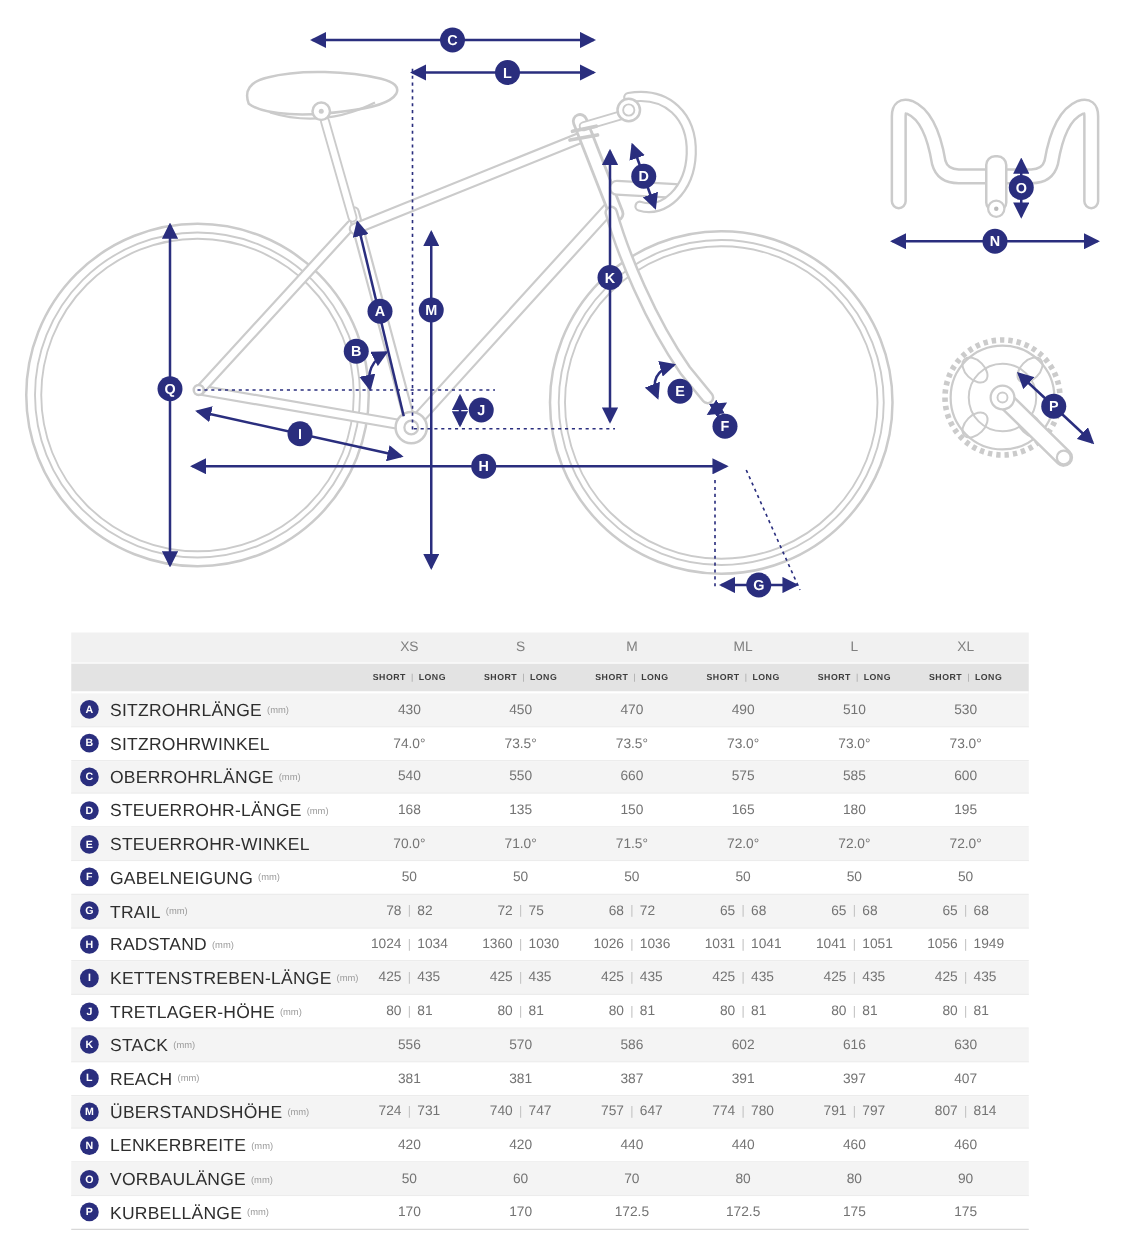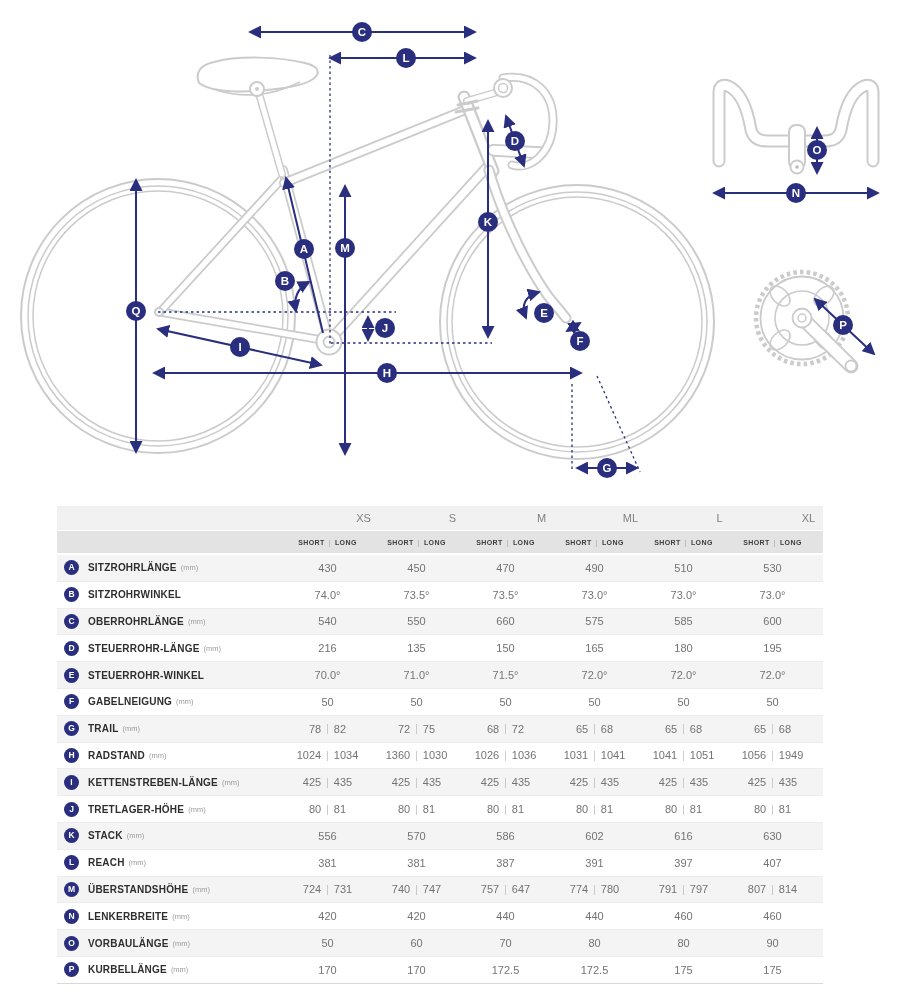--- a/index.html
+++ b/index.html
@@ -4,34 +4,34 @@
 <style>
   html,body{margin:0;padding:0;background:#ffffff;}
   .stage{position:relative;width:911px;height:1000px;background:#fff;overflow:hidden;
          font-family:"Liberation Sans",sans-serif;}
   svg text{font-family:"Liberation Sans",sans-serif;}
   .badge-letter{font-size:11.5px;font-weight:bold;fill:#ffffff;text-anchor:middle;}
 
   
   .geo-table{position:absolute;left:57px;top:506px;width:766px;}
   .thead1,.thead2,.trow{display:flex;box-sizing:border-box;}
-  .thead1{height:25px;background:#f1f1f1;border-bottom:1px solid #ffffff;padding-left:36px;}
+  .thead1{height:25px;background:#f1f1f1;border-bottom:1px solid #ffffff;}
   .thead2{height:24px;background:#e3e3e3;border-bottom:2px solid #ffffff;}
   .tlabel-spacer,.tlabel{width:226px;flex:0 0 226px;box-sizing:border-box;}
   .tcell{width:89px;flex:0 0 89px;display:flex;align-items:center;justify-content:center;box-sizing:border-box;}
   .thead1 .tcell{font-size:11px;color:#808080;}
   .thead2 .tcell{font-size:7px;font-weight:bold;color:#3d3d3d;letter-spacing:.4px;}
   .thead2 .hsep{color:#a5a5a5;padding:0 4px;font-weight:normal;}
   .trow{height:26.8px;border-bottom:1px solid #ececec;background:#fff;}
   .trow:nth-child(odd){background:#f4f4f4;}
   .trow:last-child{border-bottom:1px solid #d8d8d8;}
   .tlabel{display:flex;align-items:center;padding-left:7px;}
   .row-badge{width:15px;height:15px;border-radius:50%;background:#2a2e7e;color:#fff;
              font-size:8.5px;font-weight:bold;line-height:15px;text-align:center;flex:0 0 15px;}
-  .row-name{font-size:10px;font-weight:bold;color:#2e2e2e;letter-spacing:.2px;margin-left:9px;white-space:nowrap;}
+  .row-name{font-size:14px;font-weight:normal;color:#2e2e2e;letter-spacing:.2px;margin-left:9px;white-space:nowrap;}
   .row-unit{font-size:7.5px;color:#9b9b9b;margin-left:4px;}
   .tval{font-size:11px;color:#737373;}
   .vsep{color:#c2c2c2;padding:0 5px;font-size:10px;}
 </style>
 </head>
 <body>
 
 <div class="stage">
 
   <svg width="911" height="500" viewBox="0 0 911 500" style="position:absolute;left:0;top:0;">
@@ -340,21 +340,21 @@
             <span>600</span>
           </div>
         </div>
         <div class="trow">
           <div class="tlabel">
             <span class="row-badge">D</span>
             <span class="row-name">STEUERROHR-LÄNGE</span>
             <span class="row-unit">(mm)</span>
           </div>
           <div class="tcell tval">
-            <span>216</span>
+            <span>168</span>
           </div>
           <div class="tcell tval">
             <span>135</span>
           </div>
           <div class="tcell tval">
             <span>150</span>
           </div>
           <div class="tcell tval">
             <span>165</span>
           </div>

